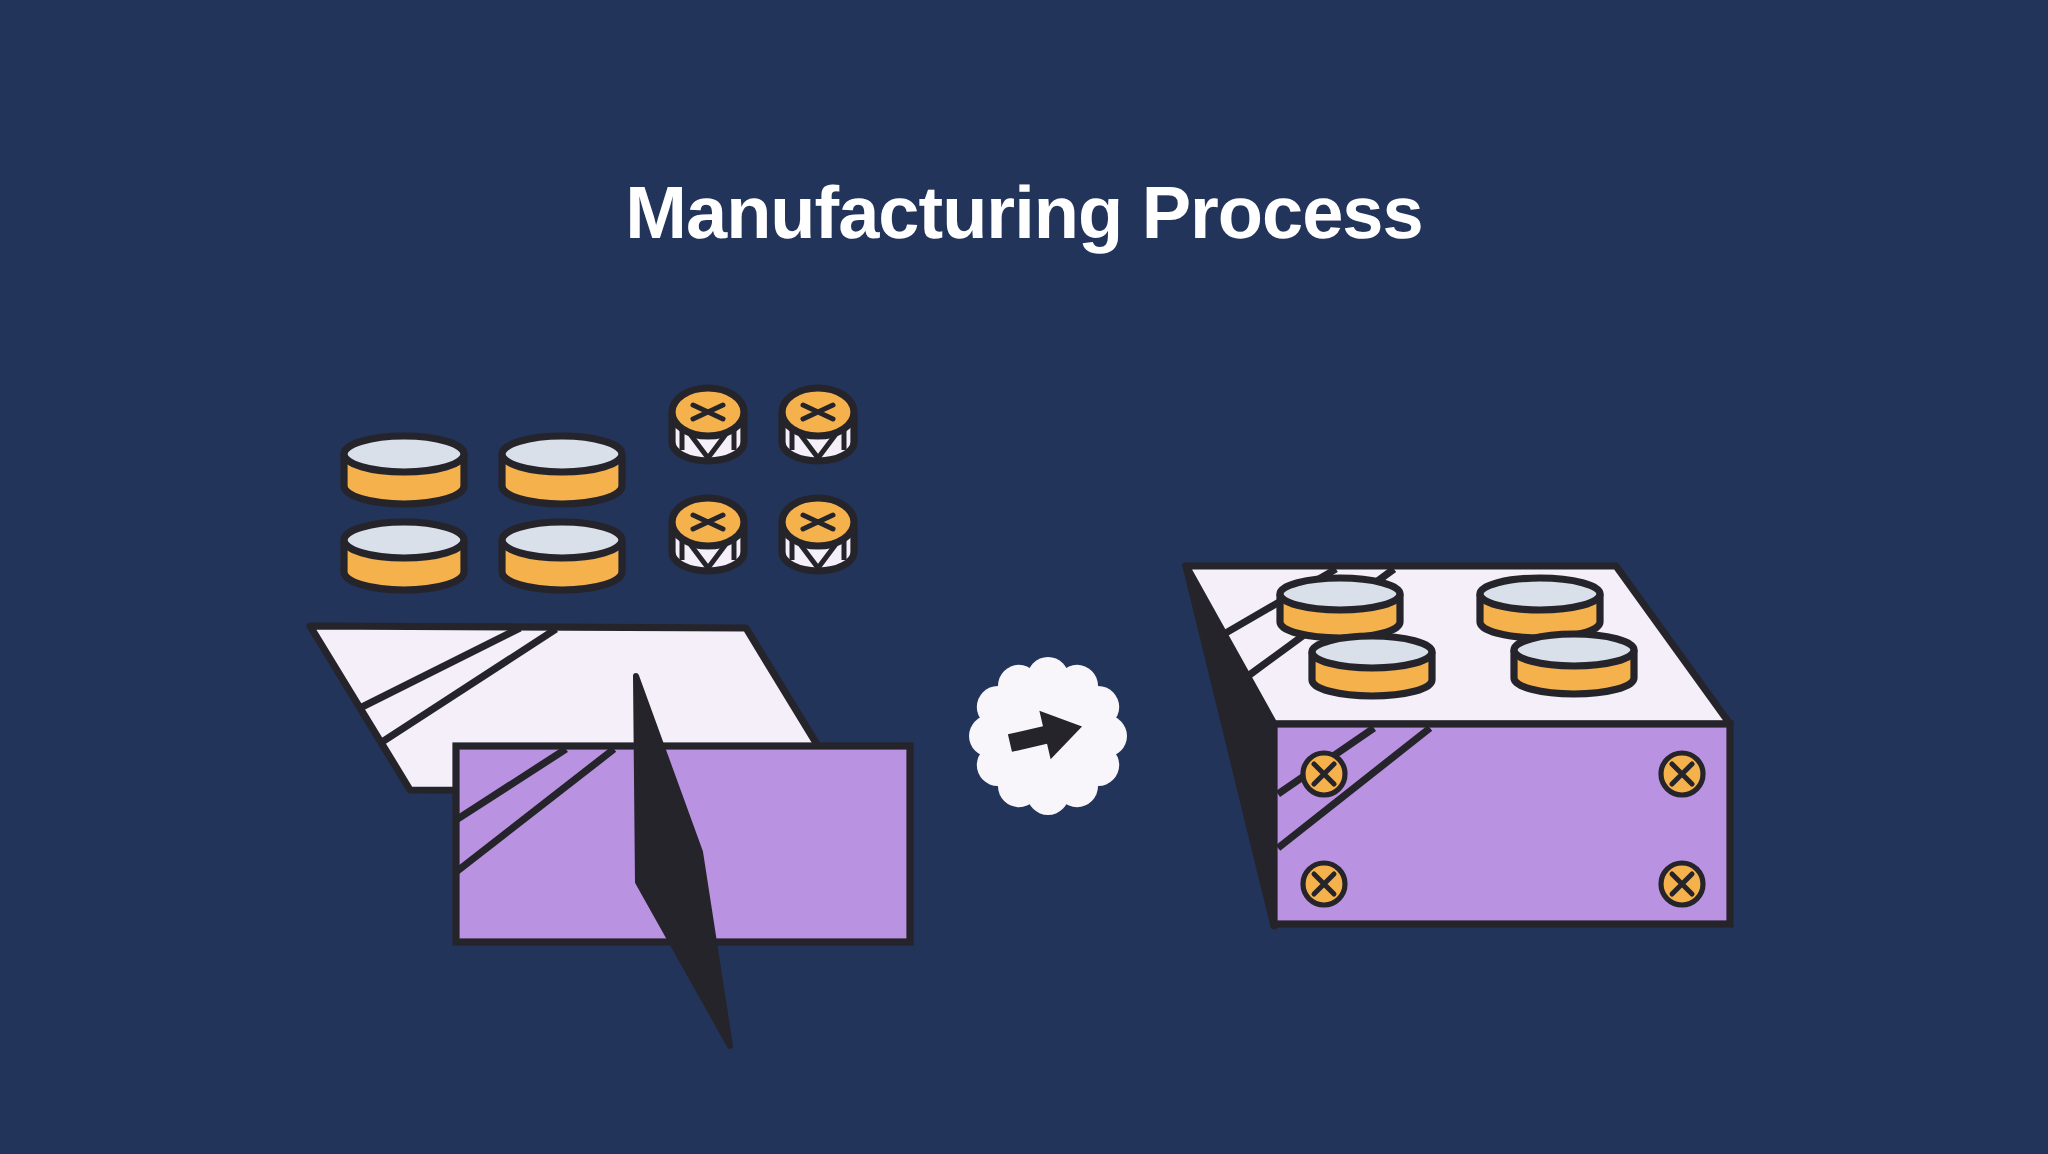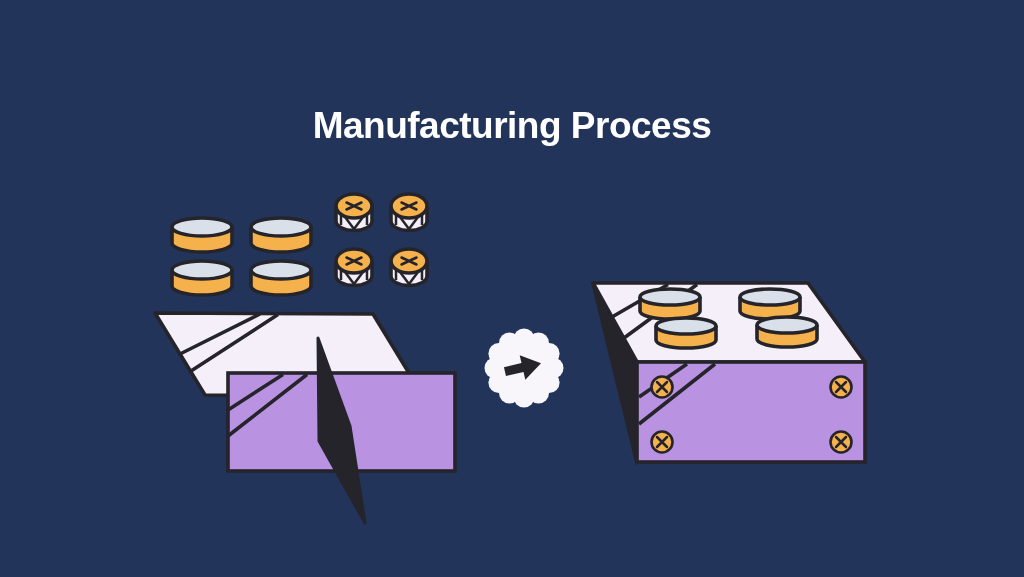--- a/index.html
+++ b/index.html
@@ -9,21 +9,21 @@
   }
   *{margin:0;padding:0;box-sizing:border-box;}
   html,body{width:1024px;height:577px;}
   body{
     background:var(--background);
     font-family:"Liberation Sans","DejaVu Sans",sans-serif;
     position:relative;overflow:hidden;
   }
   .stage{position:absolute;inset:0;width:1024px;height:577px;}
   .title{
-    position:absolute;top:105px;left:0;width:100%;
+    position:absolute;top:86px;left:0;width:100%;
     text-align:center;color:var(--title-text);
     font-size:37px;font-weight:700;letter-spacing:-0.5px;
   }
   svg{position:absolute;inset:0;}
   .outline{stroke:var(--dark);stroke-width:3.6;}
   .thin{stroke:var(--dark);stroke-width:2.5;fill:none;}
   .sheen{stroke:var(--dark);stroke-width:3.6;fill:none;}
   .yellow-fill{fill:var(--yellow);}
   .disctop-fill{fill:var(--disc-top);}
   .light-fill{fill:var(--light-sheet);}

